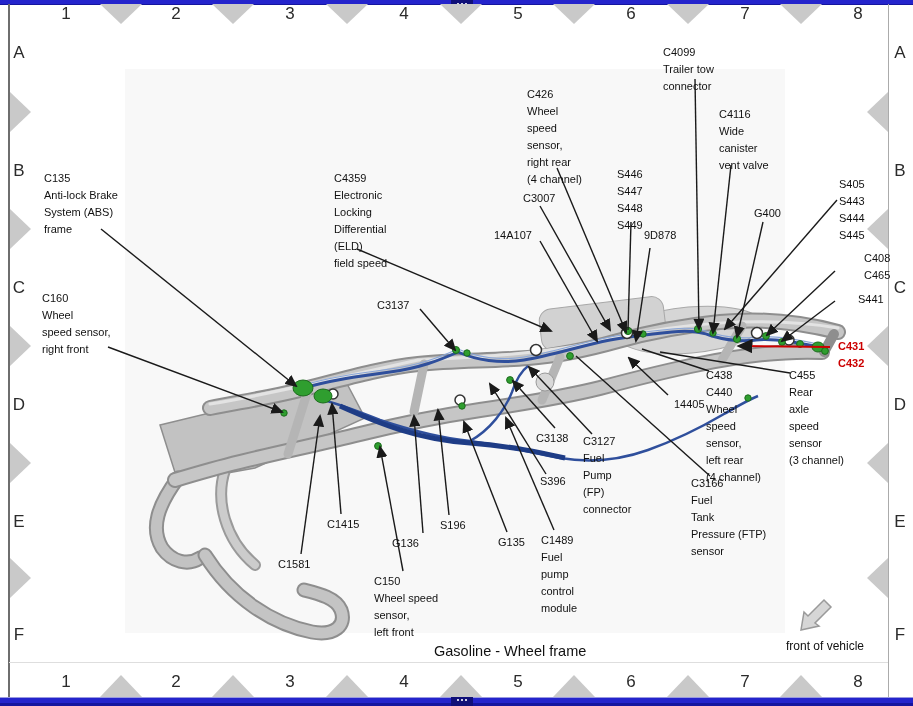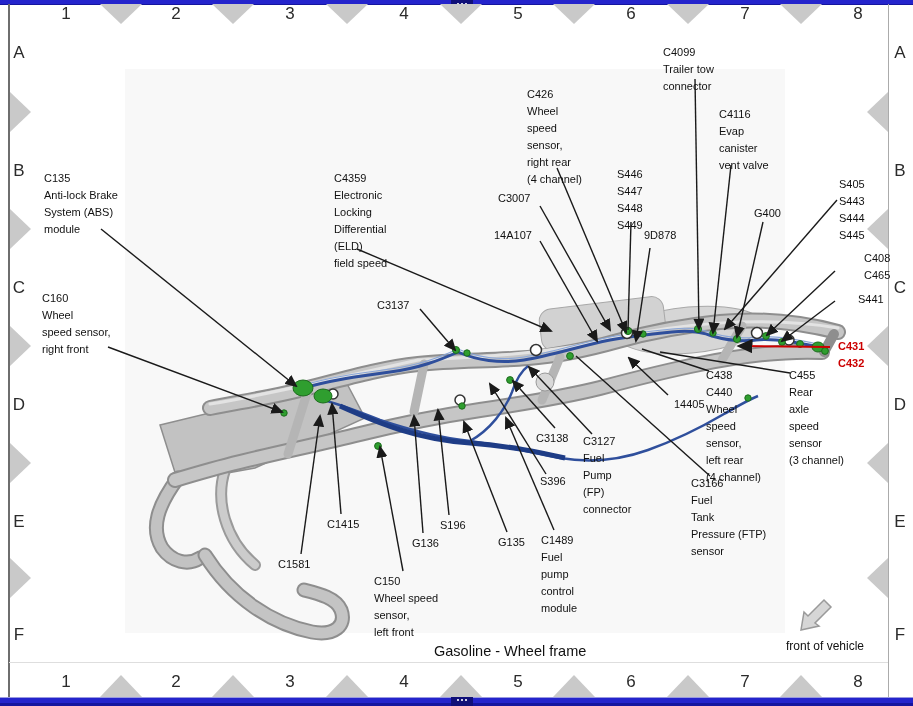--- a/index.html
+++ b/index.html
@@ -219,45 +219,45 @@
     <line x1="420" y1="309" x2="455" y2="350" marker-end="url(#ah)"></line>
     <line x1="830" y1="347" x2="739" y2="346" stroke="#cc0000" stroke-width="1.8" marker-end="url(#ahr)"></line>
   </g>
 
   <polygon points="801,630 819,626 815,623 831,607 824,600 808,616 804,612" fill="#d6d6d6" stroke="#9a9a9a" stroke-width="1.5"></polygon>
 </svg>
 
 <div class="callout" style="left:44px;top:170px">C135
 Anti-lock Brake
 System (ABS)
-module</div>
+frame</div>
 <div class="callout" style="left:334px;top:170px">C4359
 Electronic
 Locking
 Differential
 (ELD)
 field speed</div>
 <div class="callout" style="left:527px;top:86px">C426
 Wheel
 speed
 sensor,
 right rear
 (4 channel)</div>
 <div class="callout" style="left:663px;top:44px">C4099
 Trailer tow
 connector</div>
 <div class="callout" style="left:719px;top:106px">C4116
-Evap
+Wide
 canister
 vent valve</div>
 <div class="callout" style="left:617px;top:166px">S446
 S447
 S448
 S449</div>
-<div class="callout" style="left:498px;top:190px">C3007</div>
+<div class="callout" style="left:523px;top:190px">C3007</div>
 <div class="callout" style="left:839px;top:176px">S405
 S443
 S444
 S445</div>
 <div class="callout" style="left:754px;top:205px">G400</div>
 <div class="callout" style="left:494px;top:227px">14A107</div>
 <div class="callout" style="left:644px;top:227px">9D878</div>
 <div class="callout" style="left:864px;top:250px">C408
 C465</div>
 <div class="callout" style="left:42px;top:290px">C160
@@ -289,21 +289,21 @@
 (FP)
 connector</div>
 <div class="callout" style="left:540px;top:473px">S396</div>
 <div class="callout" style="left:691px;top:475px">C3166
 Fuel
 Tank
 Pressure (FTP)
 sensor</div>
 <div class="callout" style="left:327px;top:516px">C1415</div>
 <div class="callout" style="left:440px;top:517px">S196</div>
-<div class="callout" style="left:412px;top:535px">G136</div>
+<div class="callout" style="left:392px;top:535px">G136</div>
 <div class="callout" style="left:498px;top:534px">G135</div>
 <div class="callout" style="left:541px;top:532px">C1489
 Fuel
 pump
 control
 module</div>
 <div class="callout" style="left:278px;top:556px">C1581</div>
 <div class="callout" style="left:374px;top:573px">C150
 Wheel speed
 sensor,

